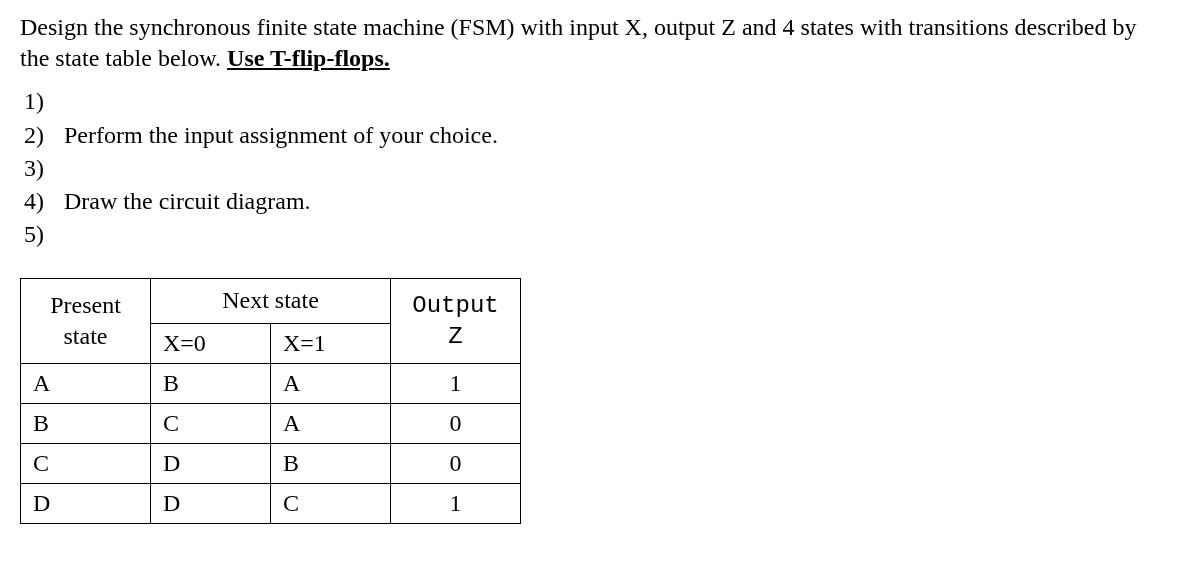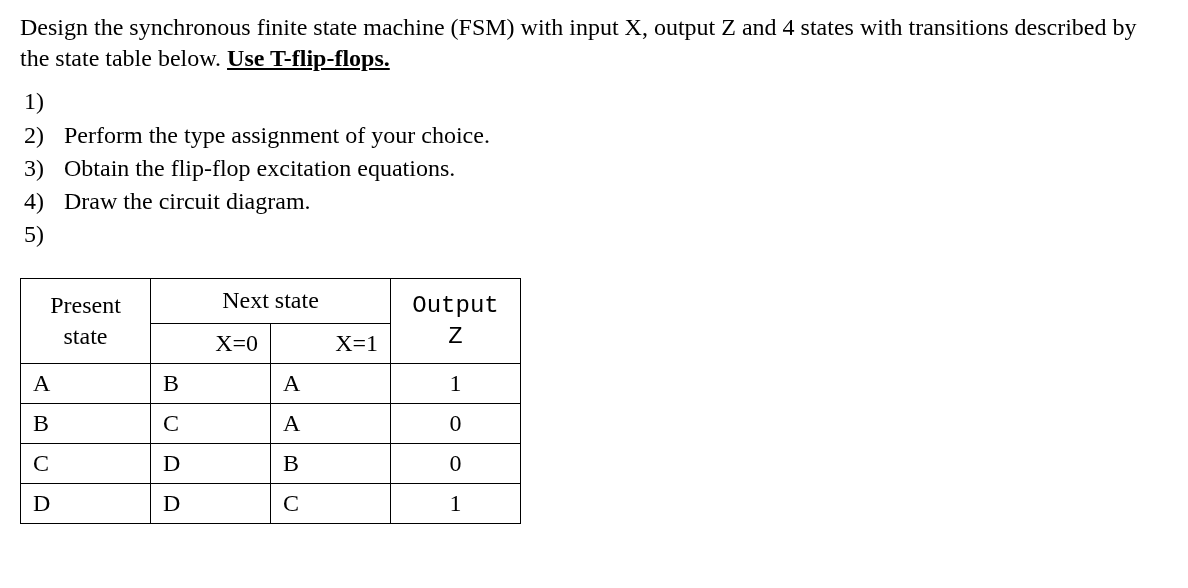--- a/index.html
+++ b/index.html
@@ -49,45 +49,44 @@
       font-weight: normal;
     }
     .center {
       text-align: center;
     }
     .header-row td {
       text-align: center;
       padding: 6px 20px;
     }
     .subheader td {
-      text-align: right;
+      text-align: left;
     }
     .col-ps { width: 130px; margin-left: 9px; }
     .col-x0 { width: 120px; }
     .col-x1 { width: 120px; padding-left: 12px; }
     .col-z  { width: 130px; font-family: Liberation Mono, monospace; }
   </style>
 </head>
 <body>
 
 <div class="intro">
   <span>Design the synchronous finite state machine (FSM) with input X,  output Z and  4 states with  transitions described by the state table below. </span><span class="underline-bold">Use T-flip-flops.</span>
 </div>
 
 <div class="list">
   <div class="list-item">
     <span class="list-num">1)</span>
   </div>
   <div class="list-item">
     <span class="list-num">2)</span>
-    <span>Perform the type assignment of your choice.</span>
+    <span>Perform the input assignment of your choice.</span>
   </div>
   <div class="list-item">
     <span class="list-num">3)</span>
-    <span>Obtain the flip-flop excitation equations.</span>
   </div>
   <div class="list-item">
     <span class="list-num">4)</span>
     <span>Draw the circuit diagram.</span>
   </div>
   <div class="list-item">
     <span class="list-num">5)</span>
   </div>
 </div>
 

